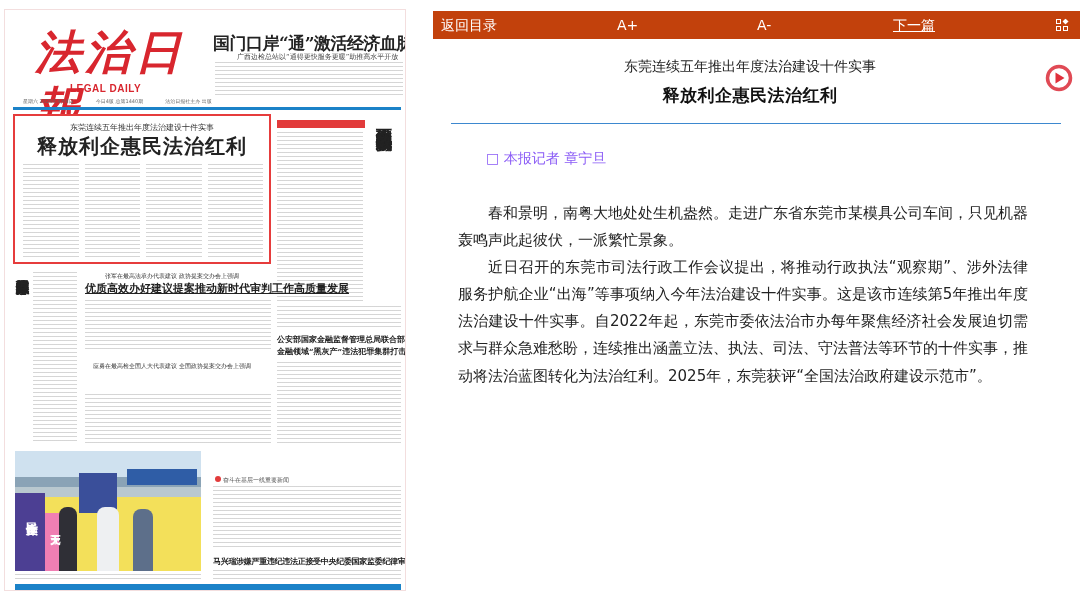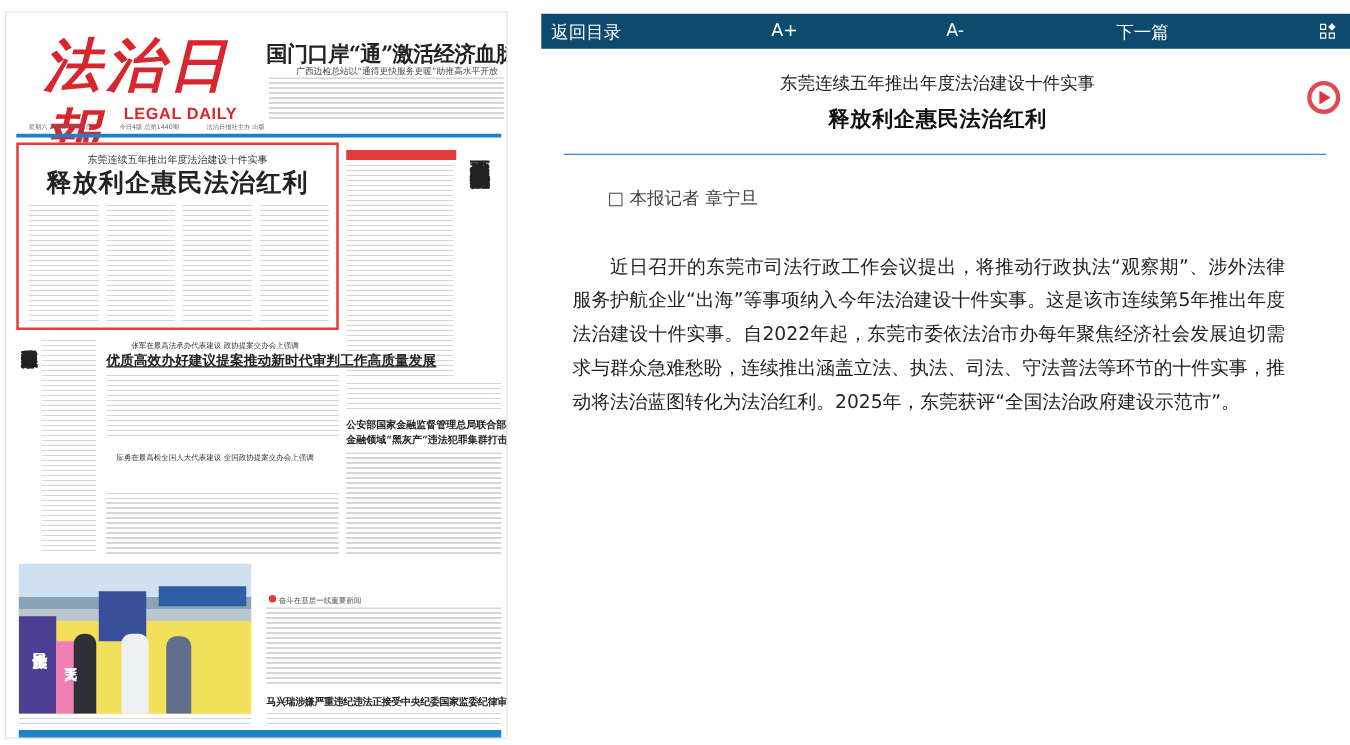--- a/index.html
+++ b/index.html
@@ -11,21 +11,21 @@
     position: absolute; left: 4px; top: 9px; width: 402px; height: 582px;
     background: #fff; border: 1px solid #f3dede; overflow: hidden;
   }
   .masthead { position: absolute; left: 0; top: 0; width: 402px; height: 92px; }
   .logo {
     position: absolute; left: 30px; top: 14px; width: 160px;
     font-family: "DejaVu Serif", "Liberation Serif", serif; font-size: 46px; font-weight: bold;
     color: #d8262e; letter-spacing: 4px; font-style: italic; line-height: 56px;
   }
   .logo-en {
-    position: absolute; left: 94px; top: 73px; font-size: 13px; font-weight: bold; color: #d8262e;
+    position: absolute; left: 65px; top: 73px; font-size: 10px; font-weight: bold; color: #d8262e;
     font-family: "Liberation Sans", sans-serif; letter-spacing: 0.5px;
   }
   .issue-line { position: absolute; left: 18px; top: 88px; font-size: 5px; color: #666; display: flex; gap: 22px; }
   .top-headline {
     position: absolute; left: 208px; top: 22px; font-family: "DejaVu Serif", serif;
     font-size: 17px; font-weight: bold; color: #222; white-space: nowrap; letter-spacing: -0.5px;
   }
   .top-sub { position: absolute; left: 232px; top: 42px; font-size: 7px; color: #444; white-space: nowrap; }
   .blue-rule { position: absolute; left: 8px; top: 97px; width: 388px; height: 3px; background: #1b82c8; }
 
@@ -68,33 +68,33 @@
   .photo .p2 { position:absolute; left: 82px; top: 56px; width: 22px; height: 64px; background:#eef0f2; border-radius: 8px 8px 0 0; }
   .photo .p3 { position:absolute; left: 118px; top: 58px; width: 20px; height: 62px; background:#5d6f8a; border-radius: 8px 8px 0 0; }
   .photo .cap1, .photo .cap2 { position:absolute; color:#fff; font-weight:bold; font-size: 12px; writing-mode: vertical-rl; }
   .photo .cap1 { left: 8px; top: 62px; }
   .photo .cap2 { left: 33px; top: 76px; font-size: 10px; }
 
   .footer-band { position: absolute; left: 10px; top: 574px; width: 386px; height: 7px; background: #1b82c8; }
 
   
   .toolbar {
-    position: absolute; left: 433px; top: 11px; width: 647px; height: 28px; background: #0c4a6e;
+    position: absolute; left: 433px; top: 11px; width: 647px; height: 28px; background: #c2410c;
     display: flex; align-items: center; color: #fff; font-size: 14px;
   }
   .toolbar .tb { position: absolute; top: 6px; color: #fff; cursor: pointer; white-space: nowrap; }
   .qr-icon { position: absolute; left: 623px; top: 8px; width: 12px; height: 12px; }
   .qr-icon span { position: absolute; width: 5px; height: 5px; border: 1px solid #fff; }
 
   .art-head { position: absolute; left: 450px; top: 58px; width: 600px; text-align: center; }
   .art-kicker-r { font-size: 14px; color: #222; margin-top: 0; letter-spacing: 0; }
   .art-main { font-size: 17px; font-weight: bold; color: #111; margin-top: 8px; letter-spacing: 0.5px; }
   .play-icon { position: absolute; left: 1045px; top: 64px; width: 28px; height: 28px; }
   .divider { position: absolute; left: 451px; top: 123px; width: 610px; height: 1px; background: #3d88cf; }
-  .byline { position: absolute; left: 486px; top: 150px; font-size: 14px; color: #404040; white-space: nowrap; }
+  .byline { position: absolute; left: 486px; top: 150px; font-size: 14px; color: #8b5cf6; white-space: nowrap; }
   .body-text {
     position: absolute; left: 458px; top: 200px; width: 570px;
     font-size: 15px; line-height: 27.1px; color: #222; text-align: justify;
   }
   .body-text p { text-indent: 2em; }
 </style>
 </head>
 <body>
 
 <div class="paper">
@@ -162,21 +162,21 @@
   <div class="art-title" style="left:208px;top:546px;font-size:8px;letter-spacing:-0.3px;">马兴瑞涉嫌严重违纪违法正接受中央纪委国家监委纪律审查和监察调查</div>
   <div class="block gray-lines" style="left:208px;top:560px;width:188px;height:10px;"></div>
 
   <div class="footer-band"></div>
 </div>
 
 <div class="toolbar">
   <span class="tb" style="left:8px;">返回目录</span>
   <span class="tb" style="left:184px;">A+</span>
   <span class="tb" style="left:324px;">A-</span>
-  <span class="tb" style="left:460px;">下一篇</span>
+  <span class="tb" style="left:460px;text-decoration:underline;">下一篇</span>
   <span class="qr-icon">
     <span style="left:0;top:0;"></span>
     <span style="left:7px;top:0;background:#fff;transform:rotate(45deg) scale(0.8);"></span>
     <span style="left:0;top:7px;"></span>
     <span style="left:7px;top:7px;"></span>
   </span>
 </div>
 
 <div class="art-head">
   <div class="art-kicker-r">东莞连续五年推出年度法治建设十件实事</div>
@@ -186,14 +186,15 @@
 <svg class="play-icon" viewBox="0 0 28 28">
   <circle cx="14" cy="14" r="11.5" fill="#fff" stroke="#e04a55" stroke-width="3.5"></circle>
   <path d="M10.5 8.5 L19.5 14 L10.5 19.5 Z" fill="#e0303c"></path>
 </svg>
 
 <div class="divider"></div>
 
 <div class="byline">□ 本报记者 章宁旦</div>
 
 <div class="body-text">
+  <p>春和景明，南粤大地处处生机盎然。走进广东省东莞市某模具公司车间，只见机器轰鸣声此起彼伏，一派繁忙景象。</p>
   <p>近日召开的东莞市司法行政工作会议提出，将推动行政执法“观察期”、涉外法律服务护航企业“出海”等事项纳入今年法治建设十件实事。这是该市连续第5年推出年度法治建设十件实事。自2022年起，东莞市委依法治市办每年聚焦经济社会发展迫切需求与群众急难愁盼，连续推出涵盖立法、执法、司法、守法普法等环节的十件实事，推动将法治蓝图转化为法治红利。2025年，东莞获评“全国法治政府建设示范市”。</p>
 </div>
 
 </body></html>

